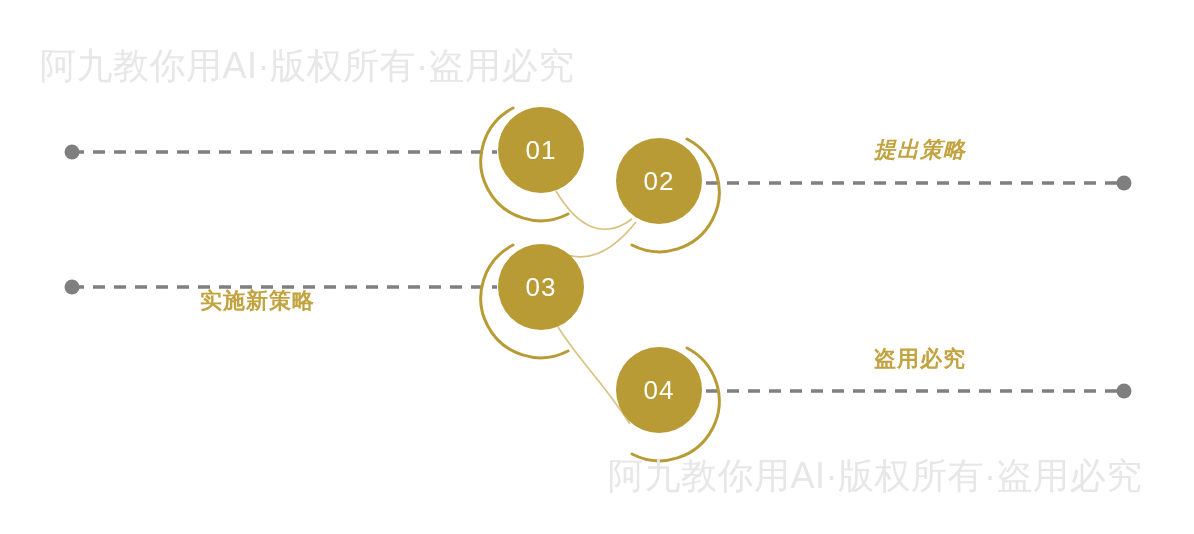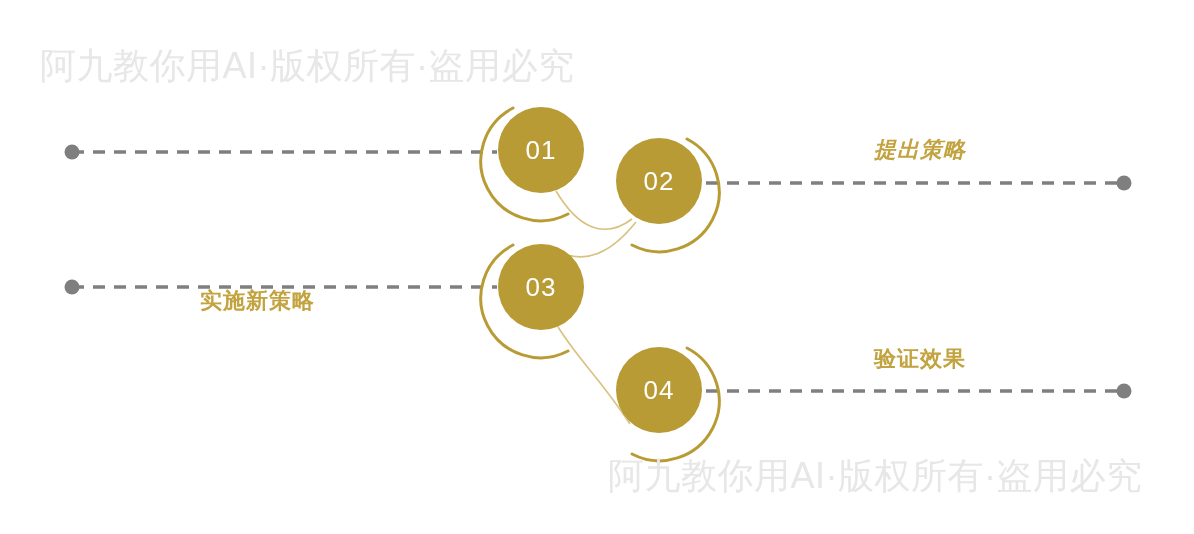--- a/index.html
+++ b/index.html
@@ -103,17 +103,17 @@
       <text x="541" y="287" text-anchor="middle" dominant-baseline="central" class="num-text">03</text>
     </g>
     <g>
       <circle cx="659" cy="390" r="43" fill="#b99b36"></circle>
       <text x="659" y="390" text-anchor="middle" dominant-baseline="central" class="num-text">04</text>
     </g>
   </svg>
 
   <div class="step-label" style="left:874px; top:135px;font-style:italic;">提出策略</div>
   <div class="step-label" style="left:200px; top:240px;margin-top:46px;">实施新策略</div>
-  <div class="step-label" style="left:874px; top:344px;">验证效果</div>
+  <div class="step-label" style="left:874px; top:344px;">盗用必究</div>
 
   <div class="watermark bottom">阿九教你用AI·版权所有·盗用必究</div>
 
 </div>
 
 </body></html>

